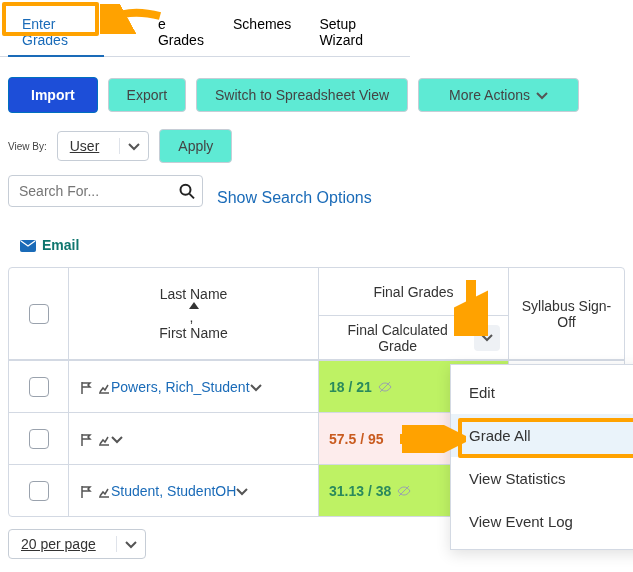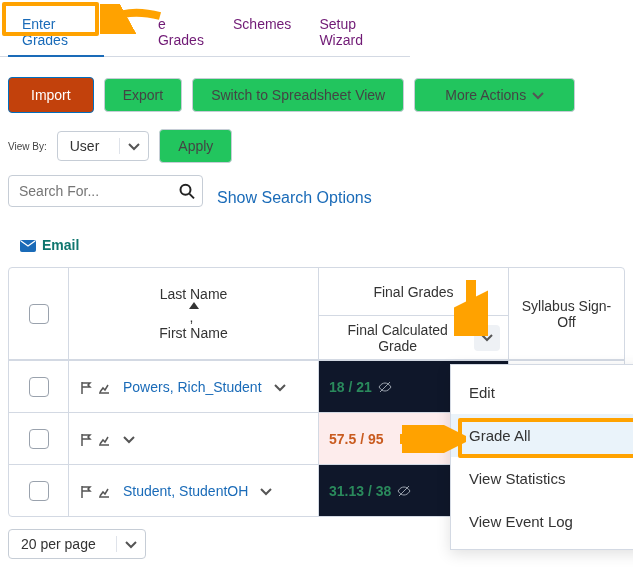--- a/index.html
+++ b/index.html
@@ -17,21 +17,21 @@
   
   .tabs {
     display: flex;
     gap: 0;
     padding: 8px 8px 0 8px;
     border-bottom: 1px solid #d3d9e3;
     width: 410px;
   }
   .tab {
     padding: 8px 14px;
-    color: #701a75;
+    color: #000000;
     cursor: pointer;
     font-size: 14px;
   }
   .tab.active {
     color: #1a6bb8;
     position: relative;
   }
   .tab.active::after{
     content:"";
     position:absolute;
@@ -63,55 +63,56 @@
 
   
   .toolbar {
     display: flex;
     gap: 10px;
     padding: 20px 8px 16px 8px;
     align-items: center;
   }
   .btn {
     border: 1px solid #c6cdd6;
-    background: #22c55e;
+    background: #5eead4;
     border-radius: 4px;
     padding: 8px 18px;
     font-size: 14px;
     color: #444;
     cursor: pointer;
     display: inline-flex;
     align-items: center;
     gap: 6px;
   }
   .btn-primary {
-    background: #c2410c;
+    background: #1d4ed8;
     border-color: #006fbf;
     color: #fff;
-    font-weight: 400;
+    font-weight: 700;
     padding: 9px 22px;
   }
   .btn-more { padding: 8px 30px; }
 
   .viewby-row {
     display: flex;
     align-items: center;
     gap: 10px;
     padding: 0 8px 12px 8px;
   }
   .viewby-label { font-size: 10px; color: #444; }
   .select-wrap {
     border: 1px solid #c6cdd6;
     border-radius: 4px;
     padding: 6px 8px 6px 12px;
     display: inline-flex;
     align-items: flex-start;
     gap: 20px;
     min-width: 90px;
     cursor:pointer;
+    text-decoration:underline;
   }
   .select-chevron {
     border-left:1px solid #dfe3ea;
     padding-left:8px;
     color:#666;
   }
 
   .search-row {
     display:flex; align-items:flex-end; gap:14px;
     padding: 0 8px 12px 8px;
@@ -191,36 +192,36 @@
   .tbody .row {
     display:grid;
     grid-template-columns: 60px 250px 190px 1fr;
     border-top:1px solid #d3d9e3;
     height:52px;
   }
   .cell {
     border-right:1px solid #d3d9e3;
     display:flex; align-items:center;
     padding: 0 10px;
-    gap:12px;
+    gap:0;
   }
   .cell:last-child{border-right:none;}
   .cell.check { justify-content:center; }
   .checkbox {
     width:20px; height:20px; border:1.5px solid #9aa2ad; border-radius:4px; background:#fff;
     cursor:pointer;
   }
   .name-link { color:#1a6bb8; cursor:pointer; }
   .name-cell .mini-icons { display:inline-flex; gap:4px; color:#555; }
   .cell.grade {
     font-size:14px; gap:6px;
   }
   .grade-val { color:#2a8a5c; font-weight:600; }
   .eye-off { color:#9aa2ad; font-size:13px; }
-  .row.r1 .cell.grade, .row.r3 .cell.grade { background:#0f172a; }
+  .row.r1 .cell.grade, .row.r3 .cell.grade { background:#bef264; }
   .row.r2 .cell.grade { background:#fdecec; }
   .row.r2 .grade-val { color:#c95b1f; }
 
   .pager {
     display:flex; align-items:center;
     padding: 12px 8px;
   }
 
   
   .menu {

